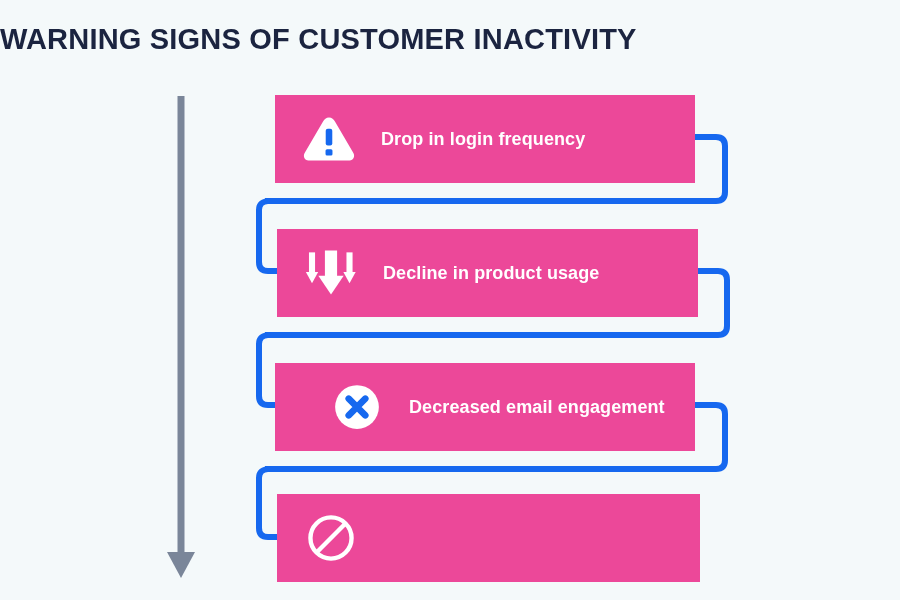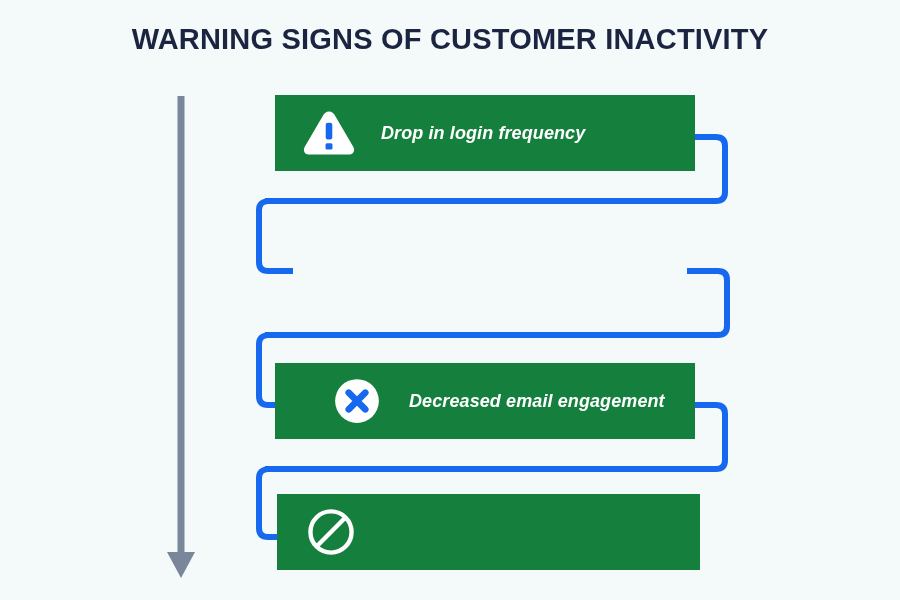--- a/index.html
+++ b/index.html
@@ -18,21 +18,21 @@
     width: 900px;
     height: 600px;
   }
 
   
   #page-title {
     position: absolute;
     left: 0;
     top: 23px;
     width: 900px;
-    text-align: center;
+    text-align: left;
     font-size: 29px;
     font-weight: bold;
     letter-spacing: 0.2px;
     color: #1b2440;
     text-transform: uppercase;
     white-space: nowrap;
   }
 
   
   #timeline-arrow-layer,
@@ -45,24 +45,23 @@
     pointer-events: none;
   }
   #connector-layer { z-index: 1; }
   #cards-layer { position: absolute; left: 0; top: 0; width: 900px; height: 600px; z-index: 2; }
 
   
   .card {
     position: absolute;
     display: flex;
     align-items: center;
-    background: #15803d;
-    height: 76px;
+    background: #ec4899;
+    height: 88px;
     box-sizing: border-box;
-    font-style: italic;
   }
   .card-icon {
     width: 72px;
     min-width: 72px;
     height: 72px;
     margin-left: 18px;
     display: flex;
     align-items: center;
     justify-content: center;
   }
@@ -106,20 +105,36 @@
       <div class="card-icon">
         <svg viewBox="0 0 64 64" width="60" height="60" xmlns="http://www.w3.org/2000/svg">
           <path d="M32 9 C35 9 37 11 38.5 13.6 L58 47 C60 50.5 58 55 54 55 L10 55 C6 55 4 50.5 6 47 L25.5 13.6 C27 11 29 9 32 9 Z" fill="#ffffff"></path>
           <rect x="28.5" y="21" width="7" height="18" rx="2.2" fill="#1668ef"></rect>
           <rect x="28.3" y="43" width="7.4" height="6.6" rx="1.6" fill="#1668ef"></rect>
         </svg>
       </div>
       <div class="card-label">Drop in login frequency</div>
     </div>
 
+    <div class="card" style="left:277px; top:229px; width:421px;">
+      <div class="card-icon">
+        <svg viewBox="0 0 64 64" width="60" height="60" xmlns="http://www.w3.org/2000/svg">
+
+          <rect x="8.5" y="10" width="6.5" height="23" fill="#ffffff"></rect>
+          <polygon points="5.2,31 18.3,31 11.75,43" fill="#ffffff"></polygon>
+
+          <rect x="48.5" y="10" width="6.5" height="23" fill="#ffffff"></rect>
+          <polygon points="45.2,31 58.3,31 51.75,43" fill="#ffffff"></polygon>
+
+          <rect x="25.5" y="8" width="13" height="29" fill="#ffffff"></rect>
+          <polygon points="18.5,35 45.5,35 32,55" fill="#ffffff"></polygon>
+        </svg>
+      </div>
+      <div class="card-label">Decline in product usage</div>
+    </div>
 
     <div class="card" style="left:275px; top:363px; width:420px;padding-left:28px;">
       <div class="card-icon">
         <svg viewBox="0 0 64 64" width="56" height="56" xmlns="http://www.w3.org/2000/svg">
           <circle cx="32" cy="32" r="25" fill="#ffffff"></circle>
           <path d="M22.5 22.5 L41.5 41.5 M41.5 22.5 L22.5 41.5" stroke="#1668ef" stroke-width="7.5" stroke-linecap="round"></path>
         </svg>
       </div>
       <div class="card-label">Decreased email engagement</div>
     </div>

